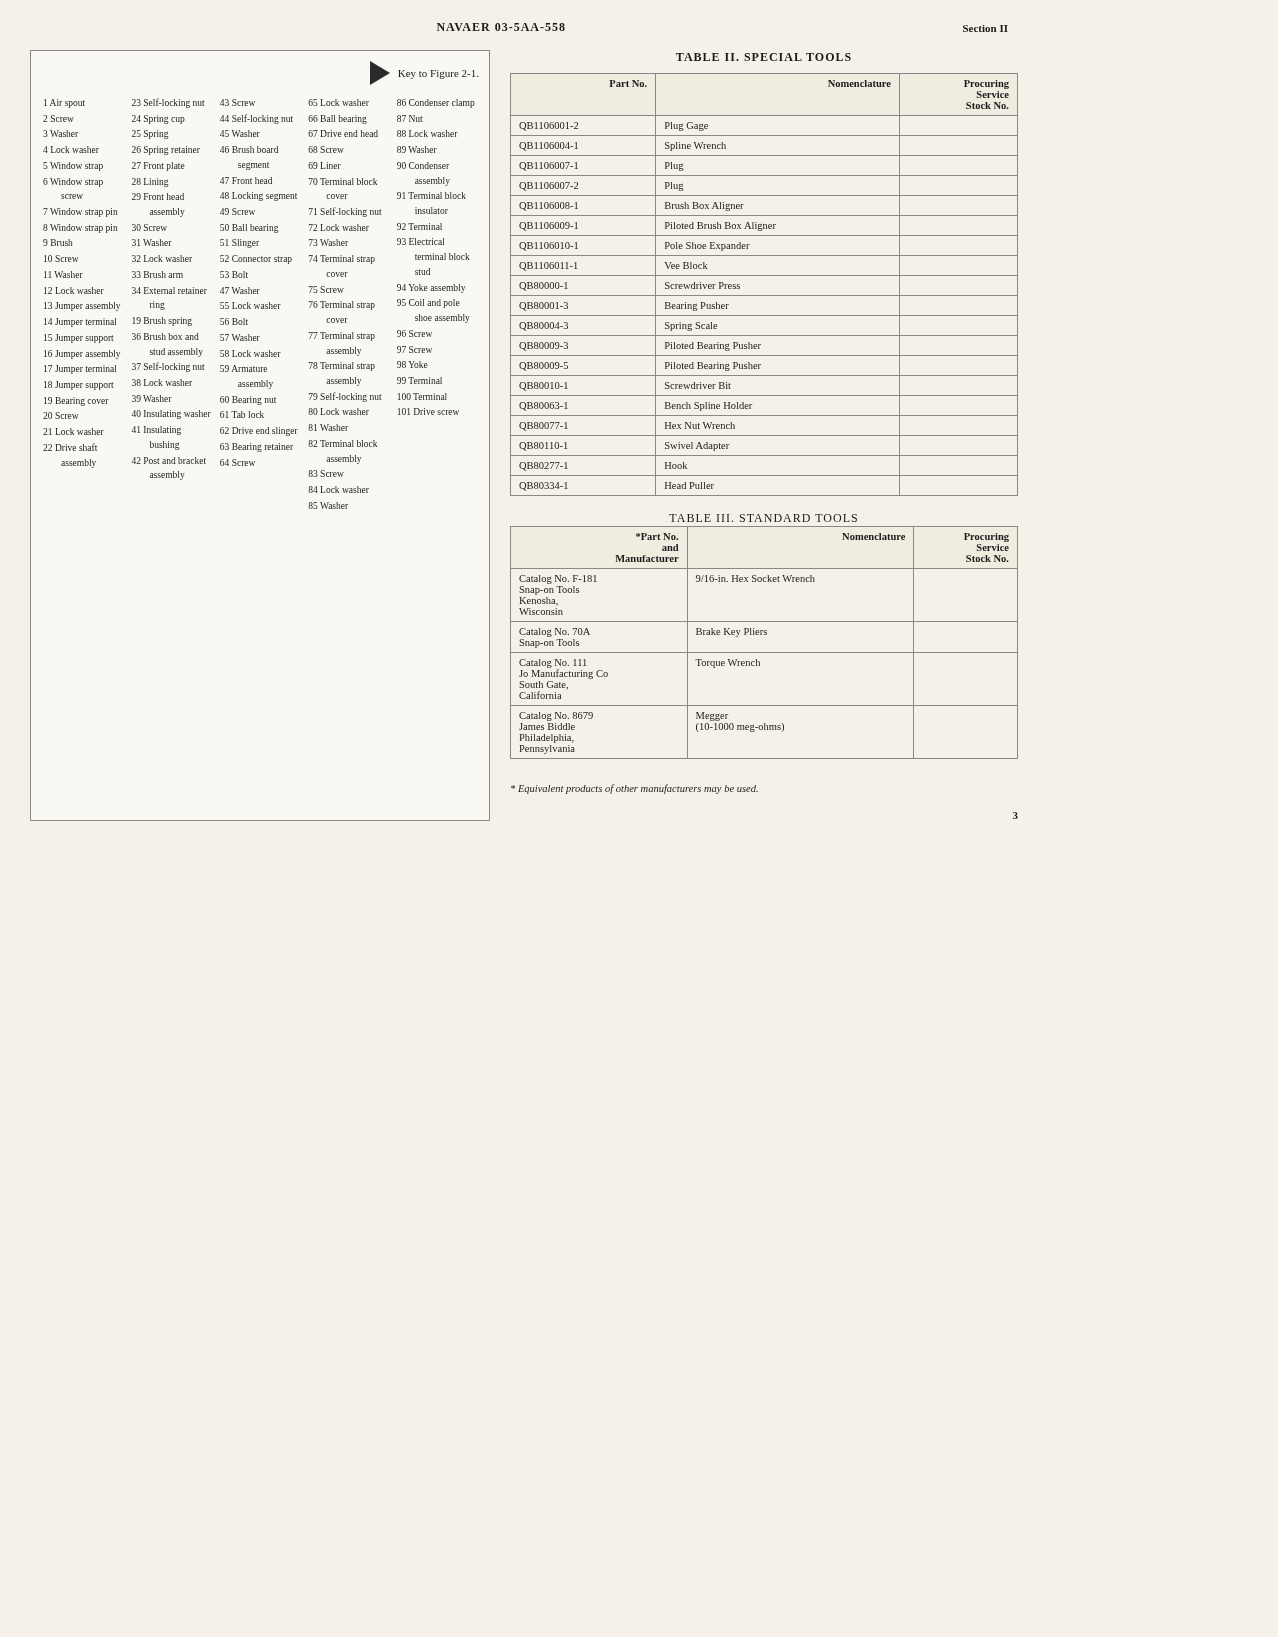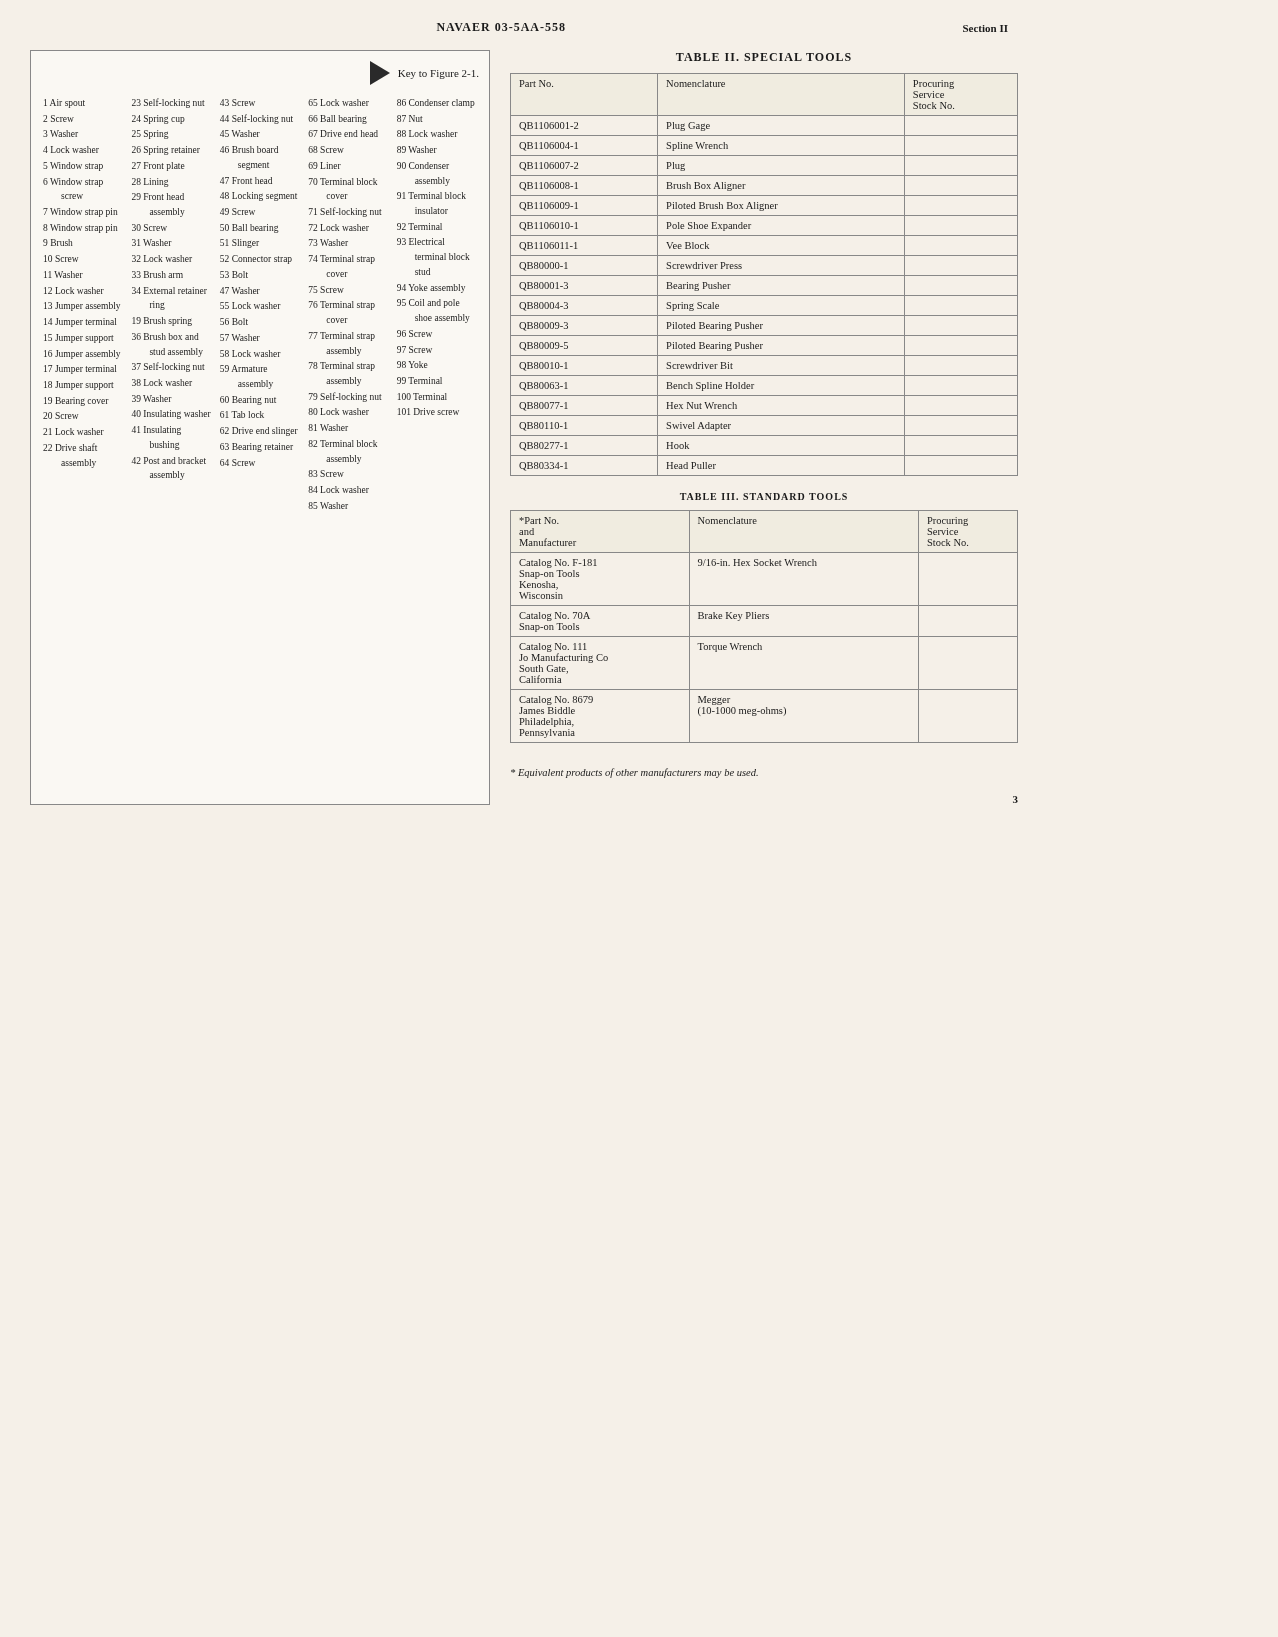--- a/index.html
+++ b/index.html
@@ -95,35 +95,35 @@
       width: 100%;
       border-collapse: collapse;
       font-size: 10.5px;
     }
     table th, table td {
       border: 1px solid #888;
       padding: 4px 8px;
       vertical-align: top;
     }
     table th {
-      text-align: left;
-      font-weight: normal;
+      text-align: right;
+      font-weight: bold;
       background: #f0ece0;
     }
     table td:first-child {
       text-align: left;
       white-space: nowrap;
     }
     .table-section-title {
       text-align: center;
-      font-size: 10px;
-      font-weight: bold;
+      font-size: 12px;
+      font-weight: normal;
       letter-spacing: 1px;
       margin-top: 15px;
-      margin-bottom: 8px;
+      margin-bottom: 0;
     }
     .page-number {
       text-align: right;
       font-size: 11px;
       font-weight: bold;
       margin-top: 15px;
     }
   </style>
 </head>
 <body>
@@ -279,20 +279,25 @@
               <td>QB1106001-2</td>
               <td>Plug Gage</td>
               <td></td>
             </tr>
           <tr>
               <td>QB1106004-1</td>
               <td>Spline Wrench</td>
               <td></td>
             </tr>
           <tr>
+              <td>QB1106007-1</td>
+              <td>Plug</td>
+              <td></td>
+            </tr>
+          <tr>
               <td>QB1106007-2</td>
               <td>Plug</td>
               <td></td>
             </tr>
           <tr>
               <td>QB1106008-1</td>
               <td>Brush Box Aligner</td>
               <td></td>
             </tr>
           <tr>

